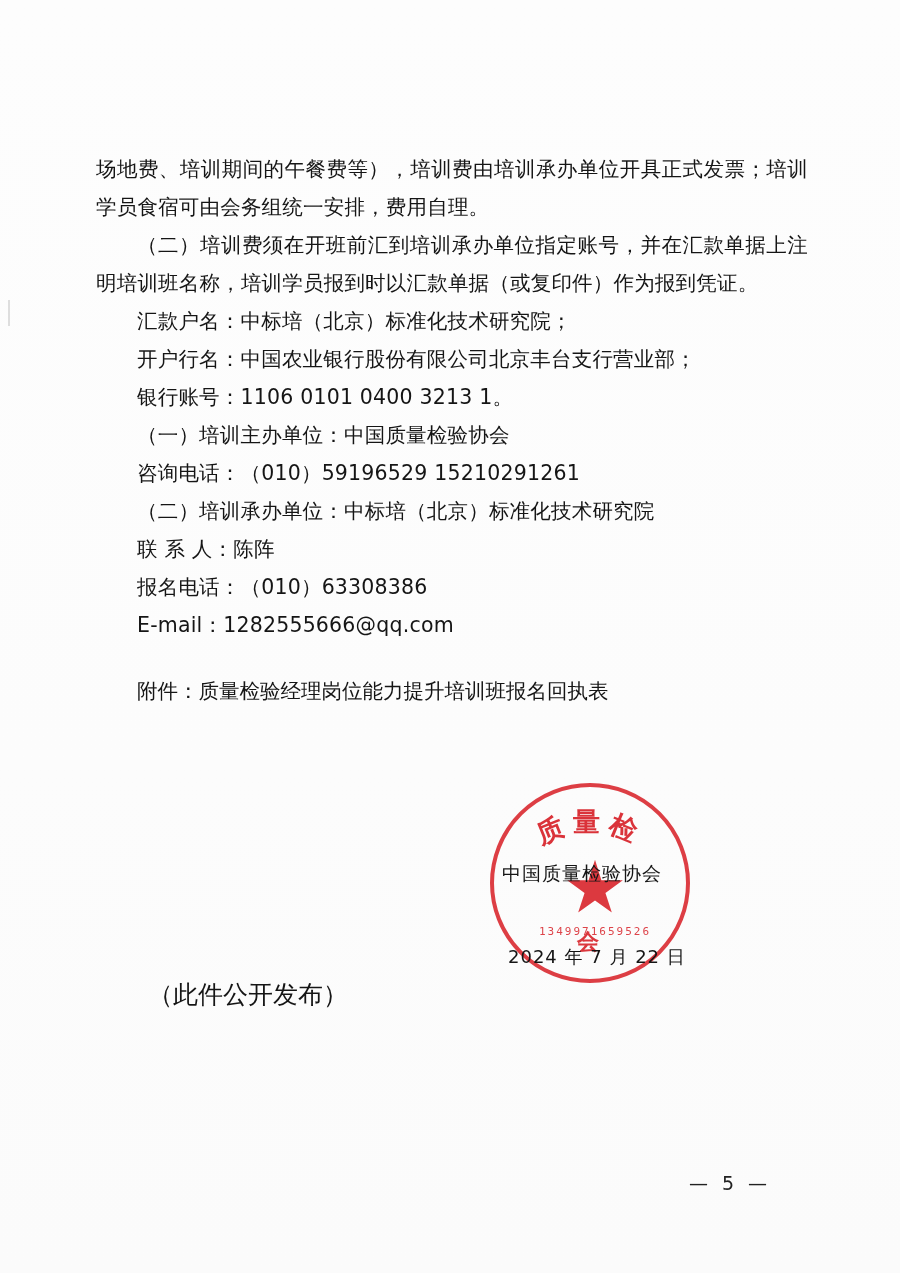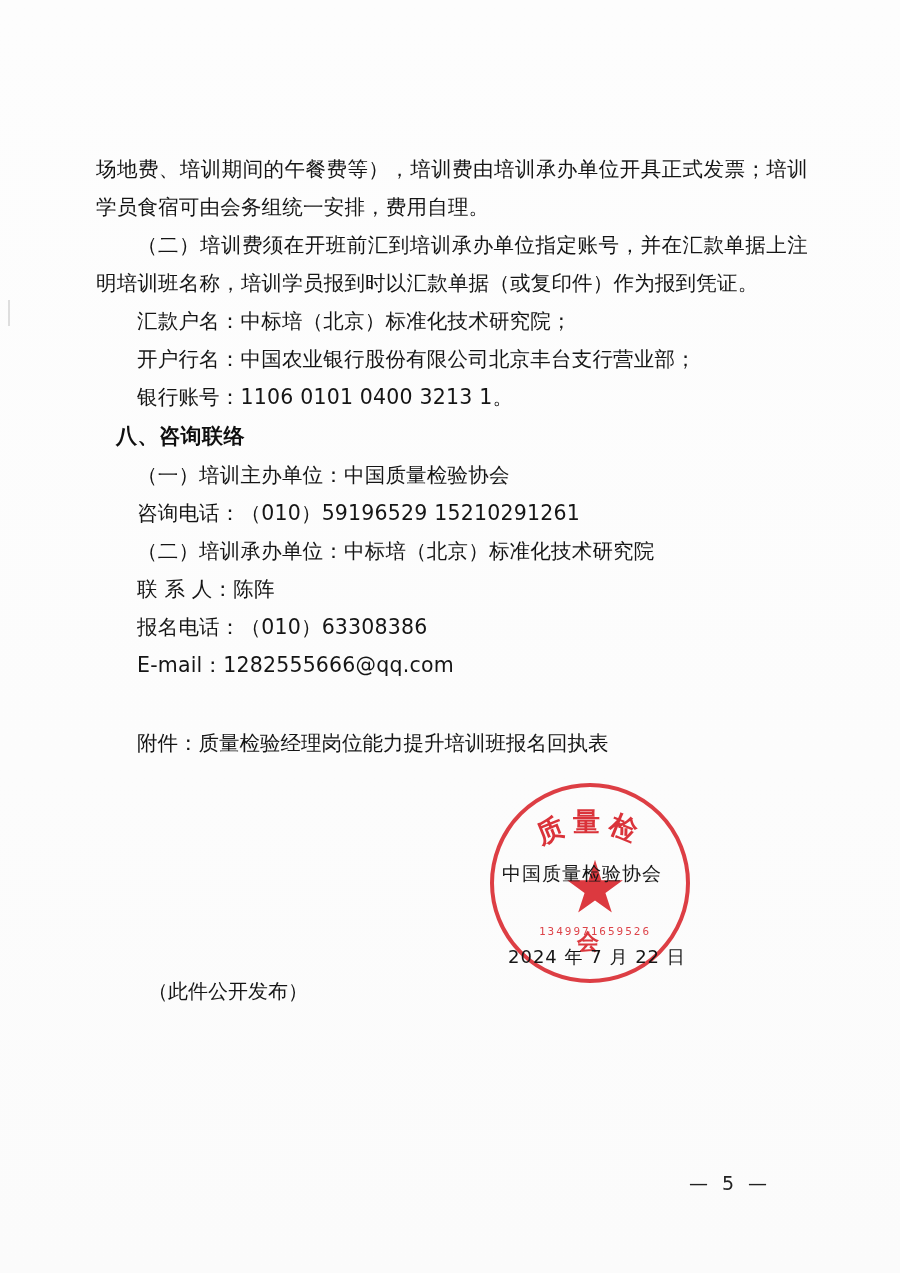--- a/index.html
+++ b/index.html
@@ -51,21 +51,21 @@
   }
   .heading {
     font-size: 21px;
     line-height: 40px;
     font-weight: bold;
     padding-left: 20px;
     color: #0f0f0f;
     letter-spacing: 0.5px;
   }
   .attachment {
-    margin-top: 40px;
+    margin-top: 28px;
     font-size: 20.5px;
     line-height: 38px;
     padding-left: 41px;
     color: #151515;
   }
 
   
   .seal-area {
     position: absolute;
     left: 480px;
@@ -155,21 +155,21 @@
     font-size: 18px;
     color: #151515;
     letter-spacing: 1px;
     z-index: 5;
     text-align: center;
   }
   .public-note {
     position: absolute;
     left: 148px;
     top: 978px;
-    font-size: 20px;
+    font-size: 25px;
     color: #151515;
   }
   .page-number {
     position: absolute;
     left: 0;
     right: 0;
     top: 1172px;
     text-align: center;
     font-size: 19px;
     color: #222;
@@ -196,21 +196,20 @@
   <div class="content">
 
     <div class="para">场地费、培训期间的午餐费等），培训费由培训承办单位开具正式发票；培训学员食宿可由会务组统一安排，费用自理。</div>
 
     <div class="para indent">（二）培训费须在开班前汇到培训承办单位指定账号，并在汇款单据上注明培训班名称，培训学员报到时以汇款单据（或复印件）作为报到凭证。</div>
 
     <div class="line line-wrap">汇款户名：中标培（北京）标准化技术研究院；</div>
     <div class="line line-wrap">开户行名：中国农业银行股份有限公司北京丰台支行营业部；</div>
     <div class="line line-wrap">银行账号：1106 0101 0400 3213 1。</div>
 
-    <div class="heading">八、咨询联络</div>
 
     <div class="line line-wrap">（一）培训主办单位：中国质量检验协会</div>
     <div class="line line-wrap">咨询电话：（010）59196529   15210291261</div>
     <div class="line line-wrap">（二）培训承办单位：中标培（北京）标准化技术研究院</div>
     <div class="line line-wrap">联 系 人：陈阵</div>
     <div class="line line-wrap">报名电话：（010）63308386</div>
     <div class="line line-wrap">E-mail：1282555666@qq.com</div>
 
     <div class="attachment">附件：质量检验经理岗位能力提升培训班报名回执表</div>
 

